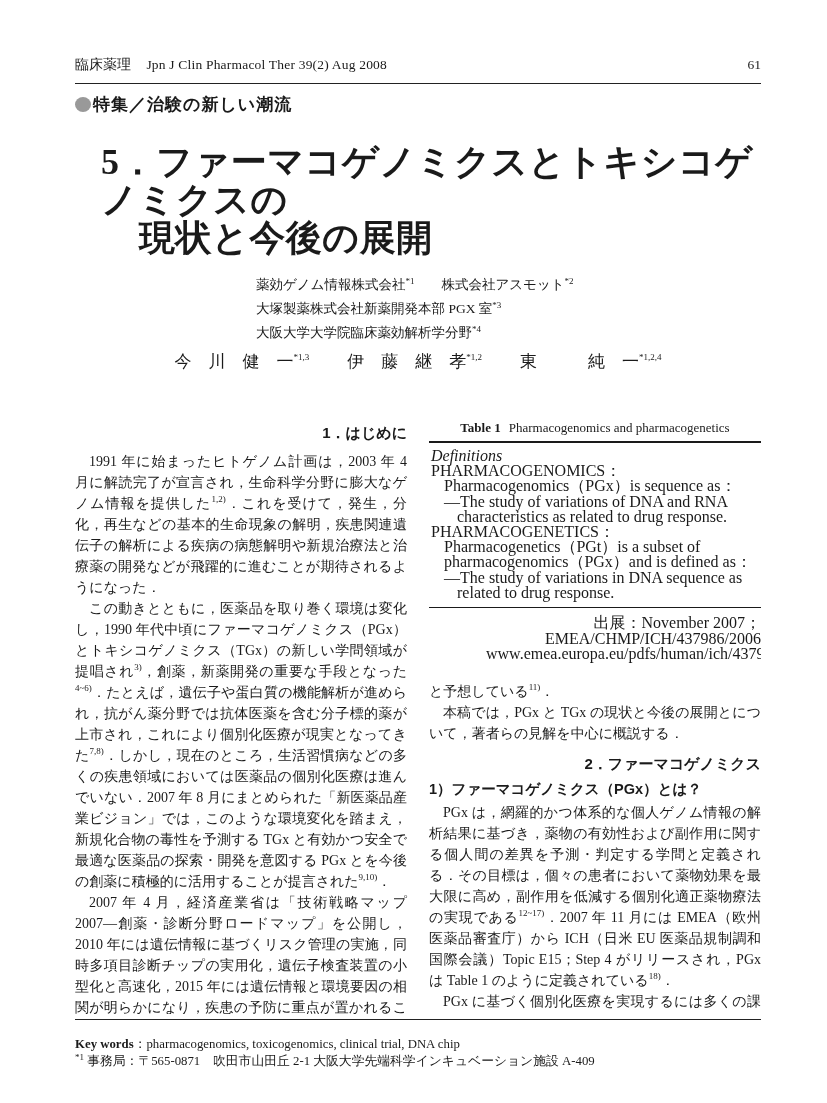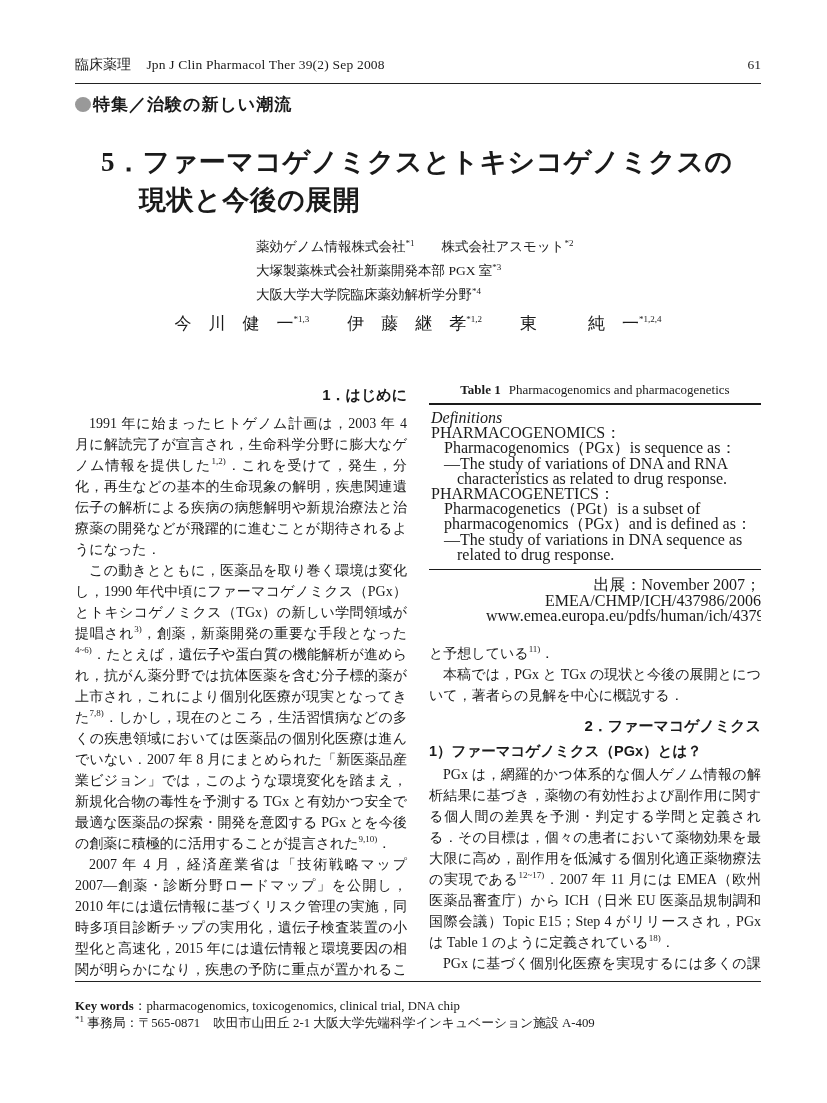--- a/index.html
+++ b/index.html
@@ -17,21 +17,21 @@
   .jen { margin-left:12px; letter-spacing:0.2px; }
   .pgnum { font-size:13.5px; }
   .rule { border-top:1.6px solid #222; margin-top:9px; }
 
   
   .feature { margin-top:9px; display:flex; align-items:center;
     font-family:"Liberation Sans","DejaVu Sans",sans-serif; font-weight:bold; font-size:17px; letter-spacing:1px; }
   .dot { width:16px; height:15px; border-radius:50%; background:#999999; margin-right:2px; flex:0 0 auto; }
 
   
-  .title { margin:27px 0 0 0; font-size:27px; font-weight:bold; line-height:38px; letter-spacing:0.5px; }
+  .title { margin:27px 0 0 0; font-size:36px; font-weight:bold; line-height:38px; letter-spacing:0.5px; }
   .t1 { display:block; padding-left:26px; }
   .t2 { display:block; padding-left:64px; }
 
   
   .affil { margin-top:16px; margin-left:181px; font-size:13.5px; line-height:24px; }
   .authors { margin-top:5px; text-align:center; font-size:17px; }
   .author { display:inline-block; margin:0 19px; }
 
   sup { font-size:9px; line-height:0; vertical-align:super; letter-spacing:0; }
 
@@ -63,21 +63,21 @@
   .kw-b { font-weight:bold; }
 </style>
 </head>
 <body>
 
 <div class="content">
 
   <header class="hdr">
     <div>
       <span class="jjp">臨床薬理</span>
-      <span class="jen">Jpn J Clin Pharmacol Ther 39(2) Sep 2008</span>
+      <span class="jen">Jpn J Clin Pharmacol Ther 39(2) Aug 2008</span>
     </div>
     <span class="pgnum">61</span>
   </header>
 
   <div class="rule"></div>
 
   <div class="feature">
     <span class="dot"></span>
     <span>特集／治験の新しい潮流</span>
   </div>

